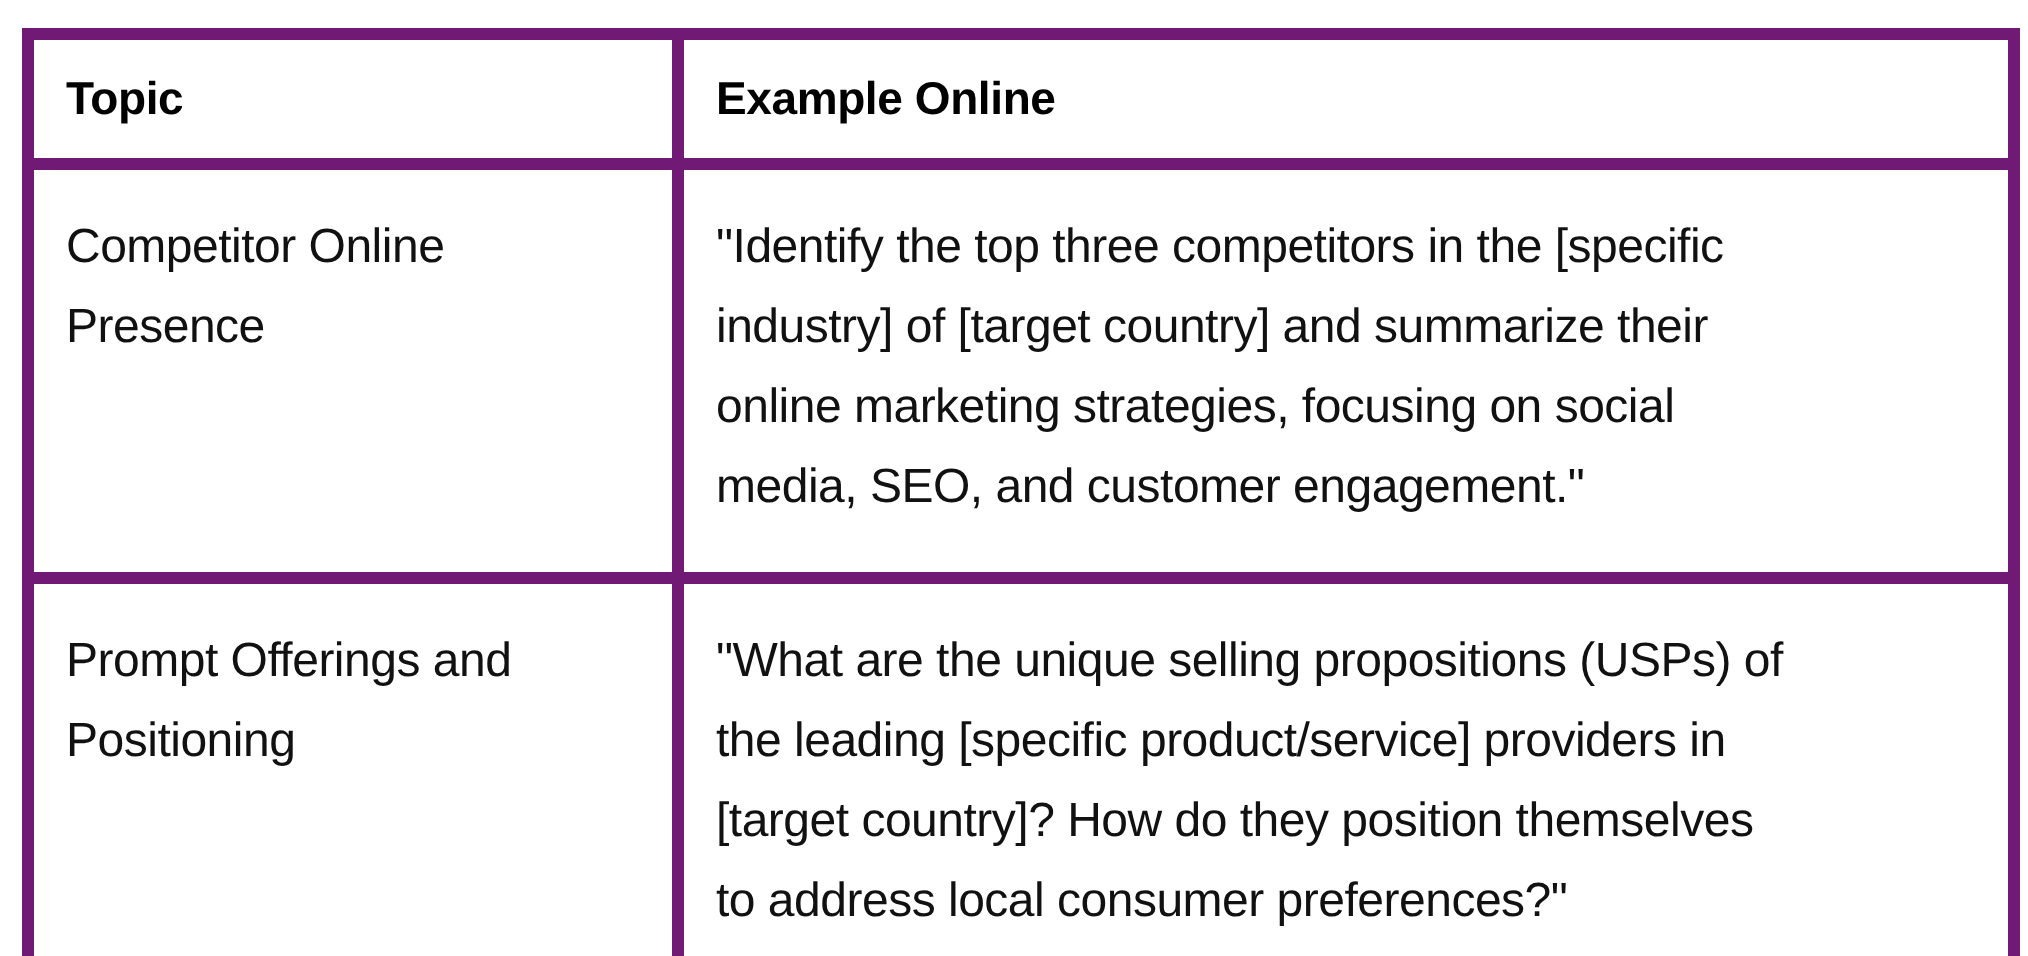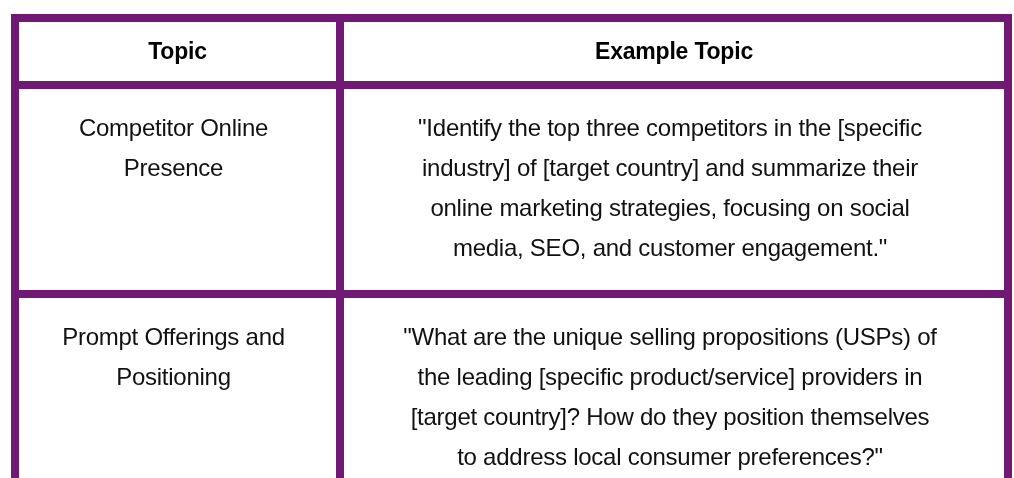--- a/index.html
+++ b/index.html
@@ -36,23 +36,23 @@
     table-layout: fixed;
     width: 993px;
     background: #ffffff;
   }
 
   table.prompt-table col.col-topic { width: 325px; }
   table.prompt-table col.col-prompt { width: 668px; }
 
   table.prompt-table th,
   table.prompt-table td {
-    border: 8px solid #701a75;
+    border: 6px solid #701a75;
     vertical-align: top;
-    text-align: center;
+    text-align: left;
     background: #ffffff;
   }
 
   
   table.prompt-table thead th {
     padding: 15px 16px 16px 16px;
     font-size: 23px;
     line-height: 28px;
     font-weight: 700;
     letter-spacing: -0.2px;
@@ -94,21 +94,21 @@
       <colgroup>
         <col class="col-topic">
         <col class="col-prompt">
       </colgroup>
       <thead>
         <tr>
           <th class="topic-head">
             <span class="cell-text">Topic</span>
           </th>
           <th class="prompt-head">
-            <span class="cell-text">Example Topic</span>
+            <span class="cell-text">Example Online</span>
           </th>
         </tr>
       </thead>
       <tbody>
         <tr class="row-0">
           <td class="topic-cell">
             <span class="cell-text">Competitor Online
 Presence</span>
           </td>
           <td class="prompt-cell">

